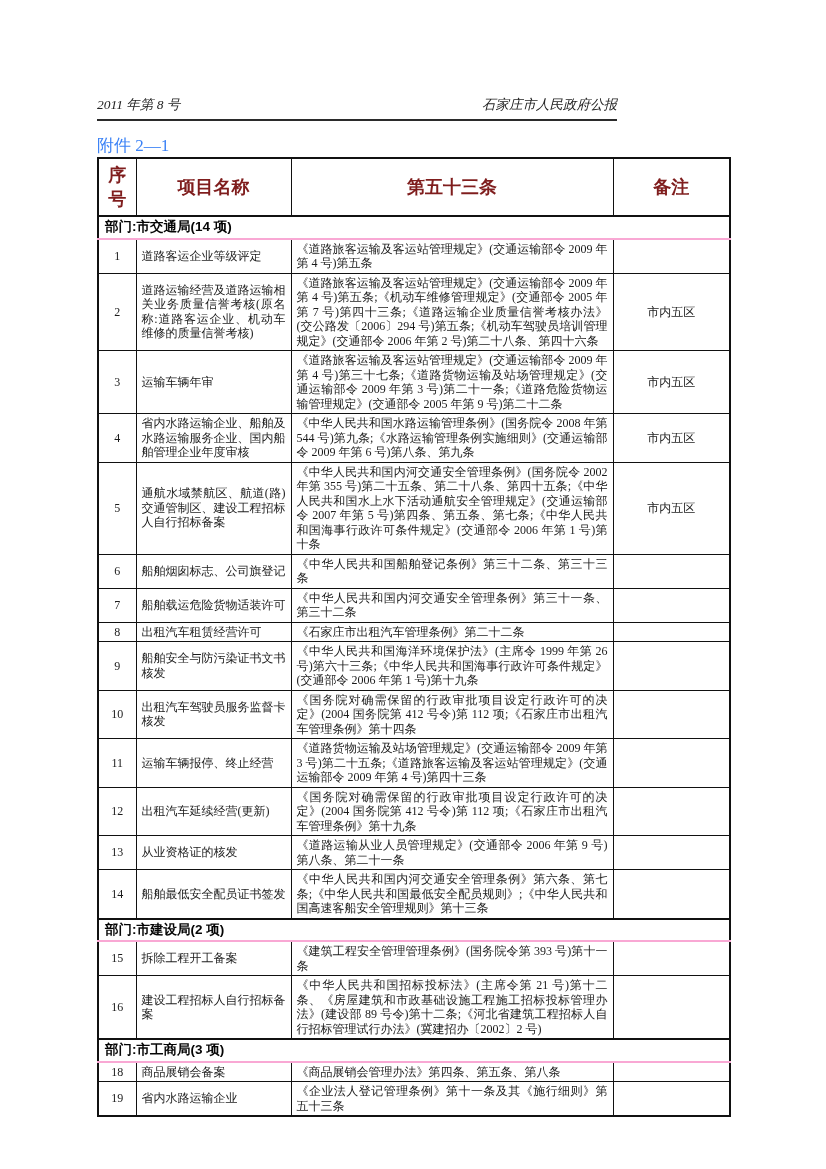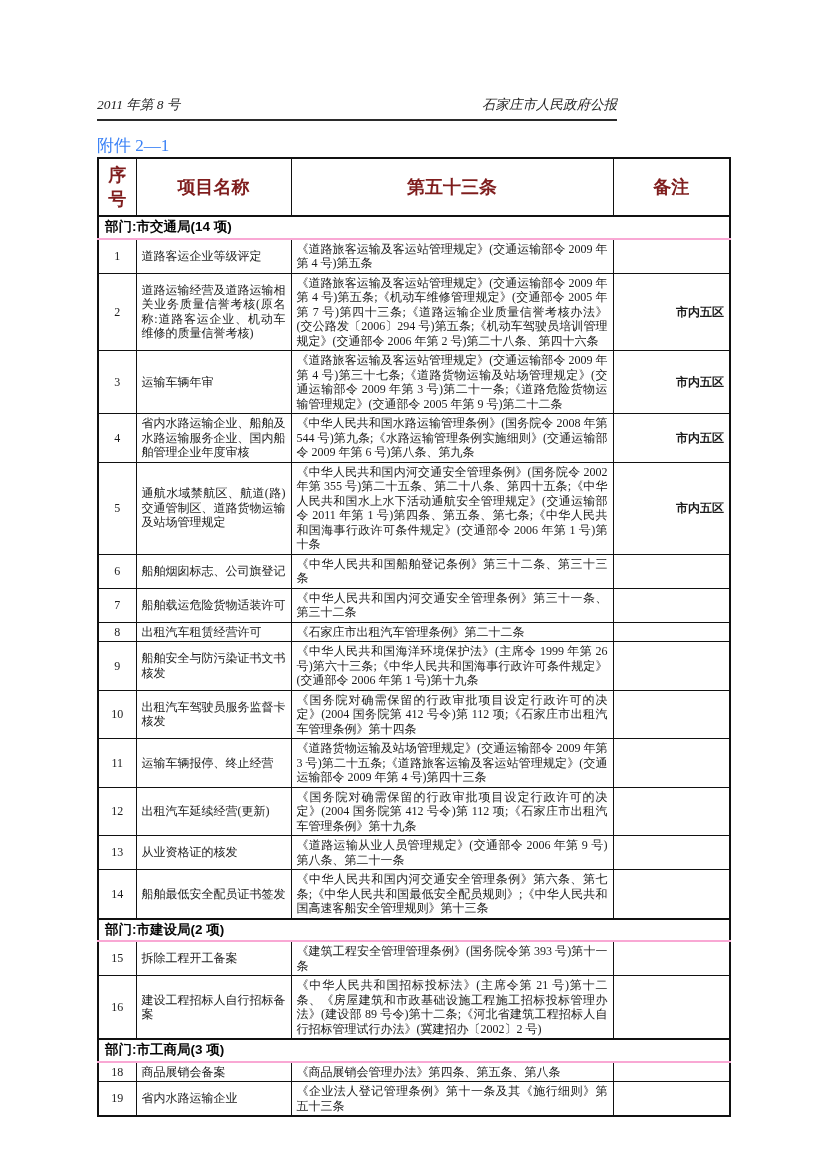--- a/index.html
+++ b/index.html
@@ -29,21 +29,21 @@
     font-family:"Liberation Sans","DejaVu Sans",sans-serif;
     font-weight:bold; font-size:18px; padding:4px 2px; color:#7f1d1d;
   }
   table.catalog td {
     font-size:12px; line-height:14.5px; padding:2px 5px;
     vertical-align:middle; color:#1b1b1b;
   }
   td.no   { text-align:center; font-size:12.5px; }
   td.name { text-align:justify; }
   td.basis{ text-align:justify;margin-left:9px; }
-  td.note { text-align:right;font-weight:bold; }
+  td.note { text-align:center; }
   tr.section td {
     font-family:"Liberation Sans","DejaVu Sans",sans-serif;
     font-weight:bold; font-size:13.5px; padding:3px 6px;
     border-top:2px solid #111; border-bottom:2px solid #f9a8d4;
     text-align:left; color:#050505;
   }
 </style>
 </head>
 <body>
 
@@ -96,22 +96,22 @@
             <td class="note">市内五区</td>
           </tr>
           <tr>
             <td class="no">4</td>
             <td class="name">省内水路运输企业、船舶及水路运输服务企业、国内船舶管理企业年度审核</td>
             <td class="basis">《中华人民共和国水路运输管理条例》(国务院令 2008 年第 544 号)第九条;《水路运输管理条例实施细则》(交通运输部令 2009 年第 6 号)第八条、第九条</td>
             <td class="note">市内五区</td>
           </tr>
           <tr>
             <td class="no">5</td>
-            <td class="name">通航水域禁航区、航道(路)交通管制区、道路货物运输及站场管理规定</td>
-            <td class="basis">《中华人民共和国内河交通安全管理条例》(国务院令 2002 年第 355 号)第二十五条、第二十八条、第四十五条;《中华人民共和国水上水下活动通航安全管理规定》(交通运输部令 2011 年第 1 号)第四条、第五条、第七条;《中华人民共和国海事行政许可条件规定》(交通部令 2006 年第 1 号)第十条</td>
+            <td class="name">通航水域禁航区、航道(路)交通管制区、建设工程招标人自行招标备案</td>
+            <td class="basis">《中华人民共和国内河交通安全管理条例》(国务院令 2002 年第 355 号)第二十五条、第二十八条、第四十五条;《中华人民共和国水上水下活动通航安全管理规定》(交通运输部令 2007 年第 5 号)第四条、第五条、第七条;《中华人民共和国海事行政许可条件规定》(交通部令 2006 年第 1 号)第十条</td>
             <td class="note">市内五区</td>
           </tr>
           <tr>
             <td class="no">6</td>
             <td class="name">船舶烟囱标志、公司旗登记</td>
             <td class="basis">《中华人民共和国船舶登记条例》第三十二条、第三十三条</td>
             <td class="note"></td>
           </tr>
           <tr>
             <td class="no">7</td>

